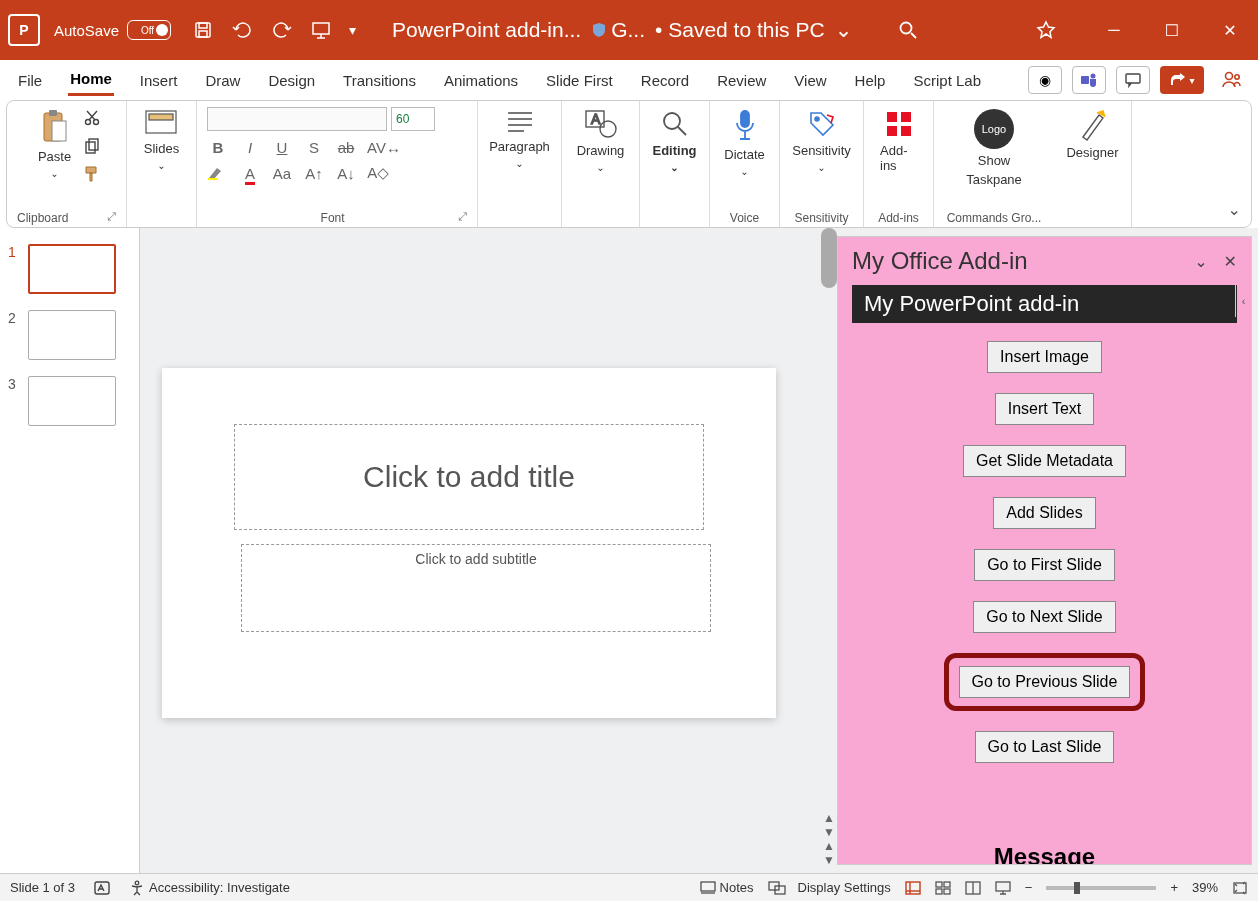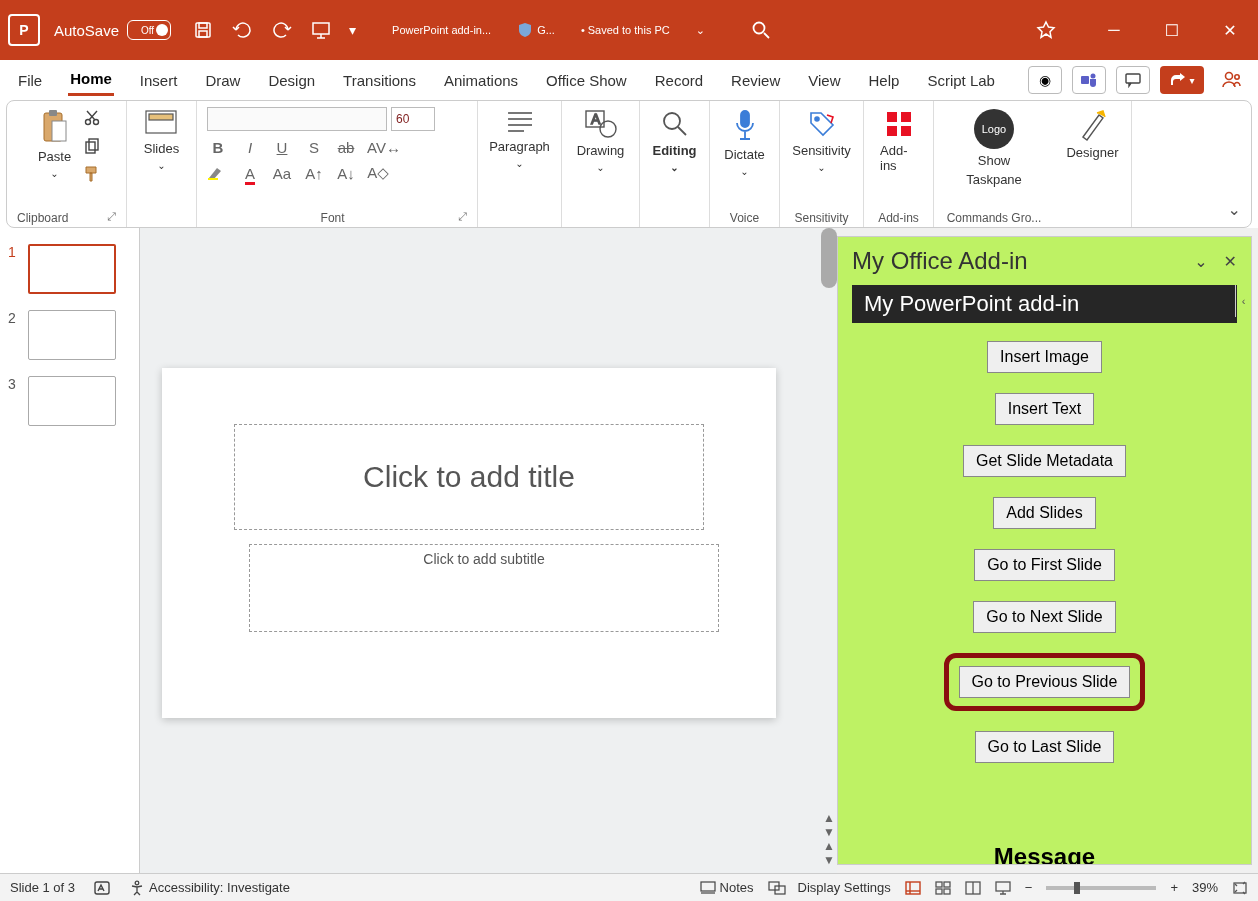--- a/index.html
+++ b/index.html
@@ -6,21 +6,21 @@
 body { width: 1258px; height: 901px; background: #fff; overflow: hidden; display: flex; flex-direction: column; }
 
 
 .titlebar { height: 60px; background: #c43e1c; display: flex; align-items: center; color: #fff; padding: 0 8px; gap: 6px; }
 .titlebar .app-icon { width: 32px; height: 32px; border: 2px solid #fff; border-radius: 4px; display: flex; align-items: center; justify-content: center; font-weight: bold; font-size: 14px; }
 .titlebar .autosave { display: flex; align-items: center; gap: 8px; font-size: 15px; margin-left: 8px; }
 .titlebar .toggle { width: 44px; height: 20px; border: 1.5px solid #fff; border-radius: 6px; display: flex; align-items: center; padding: 0 2px; justify-content: flex-end; font-size: 10px; gap: 2px;}
 .titlebar .toggle .knob { width: 12px; height: 12px; background: #fff; border-radius: 50%; }
 .titlebar .qat { display: flex; gap: 18px; margin-left: 16px; align-items: center; }
 .titlebar .qat span { font-size: 20px; cursor: pointer; }
-.titlebar .doc-area { display: flex; align-items: center; gap: 26px; margin-left: 30px; font-size: 11px; }
+.titlebar .doc-area { display: flex; align-items: center; gap: 10px; margin-left: 30px; font-size: 21px; }
 .titlebar .win-controls { margin-left: auto; display: flex; gap: 18px; align-items: center; }
 .titlebar .win-controls span { width: 40px; text-align: center; font-size: 16px; cursor: pointer; }
 .titlebar .premium-icon svg { width: 20px; height: 20px; }
 
 
 .ribbon-tabs { height: 40px; background: #fff; display: flex; align-items: center; padding: 0 16px; gap: 24px; border-bottom: 0; }
 .ribbon-tabs .tab { font-size: 15px; color: #333; cursor: pointer; padding: 6px 2px; }
 .ribbon-tabs .tab.active { font-weight: 600; border-bottom: 3px solid #c43e1c; color: #000; }
 .ribbon-tabs .right-tools { margin-left: auto; display: flex; gap: 10px; align-items: center; }
 .ribbon-tabs .tool-btn { border: 1px solid #bbb; border-radius: 4px; width: 34px; height: 28px; display: flex; align-items: center; justify-content: center; font-size: 14px;}
@@ -29,46 +29,46 @@
 
 .ribbon { height: 128px; background: #fff; border: 1px solid #ccc; border-radius: 8px; margin: 0 6px; display: flex; position: relative; }
 .ribbon .group { border-right: 1px solid #ddd; padding: 4px 10px 2px; display: flex; flex-direction: column; align-items: center; justify-content: space-between; }
 .ribbon .group-label { font-size: 12px; color: #555; margin-top: auto; padding-top: 4px; }
 .ribbon .group-top { display: flex; align-items: flex-start; gap: 6px; flex: 1; }
 .ribbon .big-btn { display: flex; flex-direction: column; align-items: center; gap: 4px; font-size: 13px; color: #333; padding: 4px 6px; }
 .ribbon .big-btn .icn { font-size: 30px; }
 .ribbon .more-chev { position: absolute; right: 10px; bottom: 8px; font-size: 16px; color: #555; }
 .font-row { display: flex; gap: 10px; align-items: center; flex-wrap: wrap; width: 260px; }
 .font-name-box { border: 1px solid #bbb; width: 180px; height: 24px; font-size: 12px; padding: 0 4px; color: #888; }
-.font-size-box { border: 1px solid #bbb; width: 44px; height: 24px; font-size: 12px; padding: 0 4px; color: #7f1d1d; }
+.font-size-box { border: 1px solid #bbb; width: 44px; height: 24px; font-size: 12px; padding: 0 4px; color: #15803d; }
 .font-btn { color: #666; font-size: 15px; width: 22px; text-align: center; }
 .logo-circle { width: 40px; height: 40px; border-radius: 50%; background: #333; color: #fff; display: flex; align-items: center; justify-content: center; font-size: 11px; }
 
 
 .main { flex: 1; display: flex; background: #f0f0f0; overflow: hidden; }
 
 
 .thumbs { width: 140px; background: #fff; border-right: 1px solid #ccc; padding-top: 12px; }
 .thumb-row { display: flex; align-items: flex-start; gap: 8px; padding: 4px 8px 12px; }
 .thumb-num { font-size: 14px; color: #555; width: 12px; }
 .thumb-row.sel .thumb-num { color: #c43e1c; }
 .thumb { width: 88px; height: 50px; background: #fff; border: 1px solid #aaa; border-radius: 2px; }
 .thumb-row.sel .thumb { border: 2.5px solid #c43e1c; }
 
 
 .editor { flex: 1; position: relative; background: #eef0f1; }
 .editor .slide { position: absolute; left: 22px; top: 140px; width: 614px; height: 350px; background: #fff; box-shadow: 0 2px 8px rgba(0,0,0,0.2); }
 .editor .ph { position: absolute; border: 1px dashed #999; text-align: center; color: #555; }
 .editor .ph-title { left: 72px; top: 56px; width: 470px; height: 106px; font-size: 30px; display: flex; align-items: center; justify-content: center; }
-.editor .ph-sub { left: 87px; top: 176px; width: 470px; height: 88px; font-size: 14px; padding-top: 6px; }
+.editor .ph-sub { left: 79px; top: 176px; width: 470px; height: 88px; font-size: 14px; padding-top: 6px; }
 .editor .vscroll { position: absolute; right: 0; top: 0; width: 16px; height: 60px; background: #aaa; border-radius: 8px; }
 .editor .nav-arrows { position: absolute; right: 2px; bottom: 6px; display: flex; flex-direction: column; color: #666; font-size: 12px;}
 
 
-.pane { width: 415px; background: #bef264; border-left: 1px solid #ccc; display: flex; flex-direction: column; margin: 8px 6px 8px 0; border: 1px solid #ccc; }
+.pane { width: 415px; background: #f9a8d4; border-left: 1px solid #ccc; display: flex; flex-direction: column; margin: 8px 6px 8px 0; border: 1px solid #ccc; }
 .pane-hdr { display: flex; align-items: center; padding: 10px 14px; font-size: 24px; color: #333; }
 .pane-hdr .sp { margin-left: auto; display: flex; gap: 16px; font-size: 16px; color: #444; }
 .pane-title { background: #262626; color: #fff; font-size: 22px; padding: 6px 12px; margin: 0 14px; }
 .pane-body { flex: 1; padding: 18px 0; display: flex; flex-direction: column; align-items: center; gap: 20px; overflow: auto; position: relative;}
 .pane-body .btn-wrap { display: flex; justify-content: center; border-radius: 12px; }
 .pane-body button { background: #efefef; border: 1px solid #888; font-size: 16px; padding: 6px 12px; cursor: pointer; font-family: inherit; }
 .highlight-box { border: 5px solid #8a0f0f; padding: 8px 10px; }
 .pane-msg { font-size: 24px; font-weight: 600; margin-top: 60px; }
 .pane-side-tab { position: absolute; right: 0; top: 0; width: 16px; height: 32px; border-left: 1px solid #ccc; display: flex; align-items: center; justify-content: center; font-size: 11px; color: #555; }
 
@@ -152,21 +152,21 @@
 </div>
 
 <div class="ribbon-tabs">
   <span class="tab">File</span>
   <span class="tab active">Home</span>
   <span class="tab">Insert</span>
   <span class="tab">Draw</span>
   <span class="tab">Design</span>
   <span class="tab">Transitions</span>
   <span class="tab">Animations</span>
-  <span class="tab">Office Show</span>
+  <span class="tab">Slide First</span>
   <span class="tab">Record</span>
   <span class="tab">Review</span>
   <span class="tab">View</span>
   <span class="tab">Help</span>
   <span class="tab">Script Lab</span>
   <div class="right-tools">
     <span class="tool-btn">◉</span>
     <span class="tool-btn">
       <svg width="18" height="16" viewBox="0 0 18 16">
           <rect x="1" y="4" width="8" height="8" rx="1" fill="#5b5fc7"></rect>

